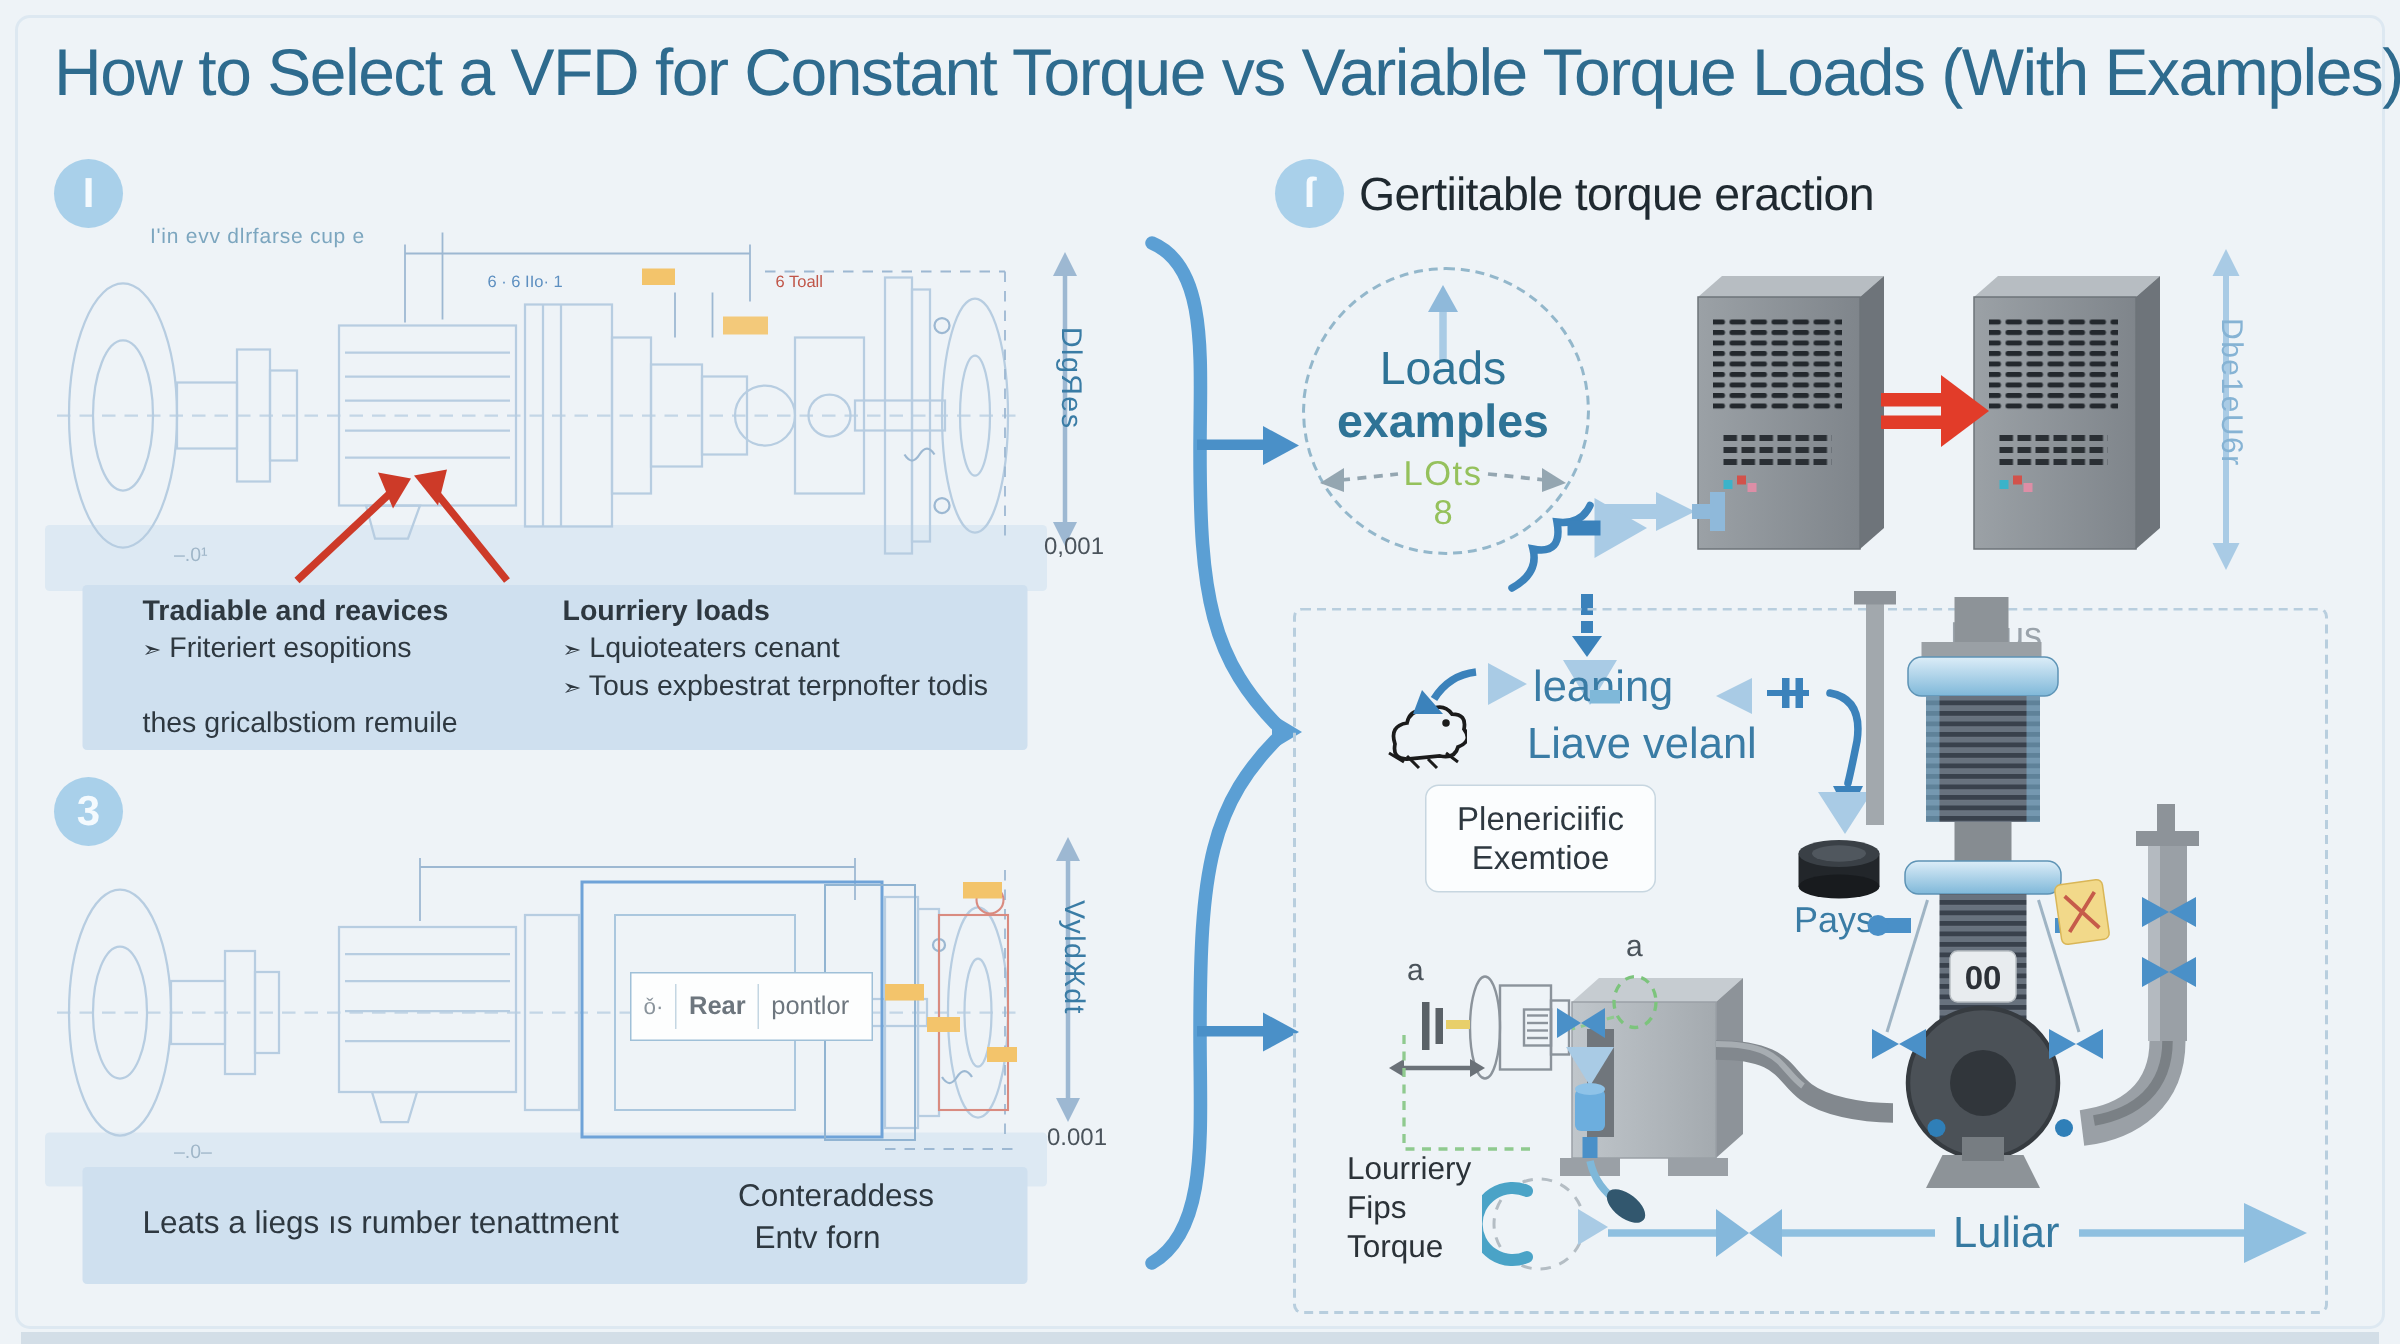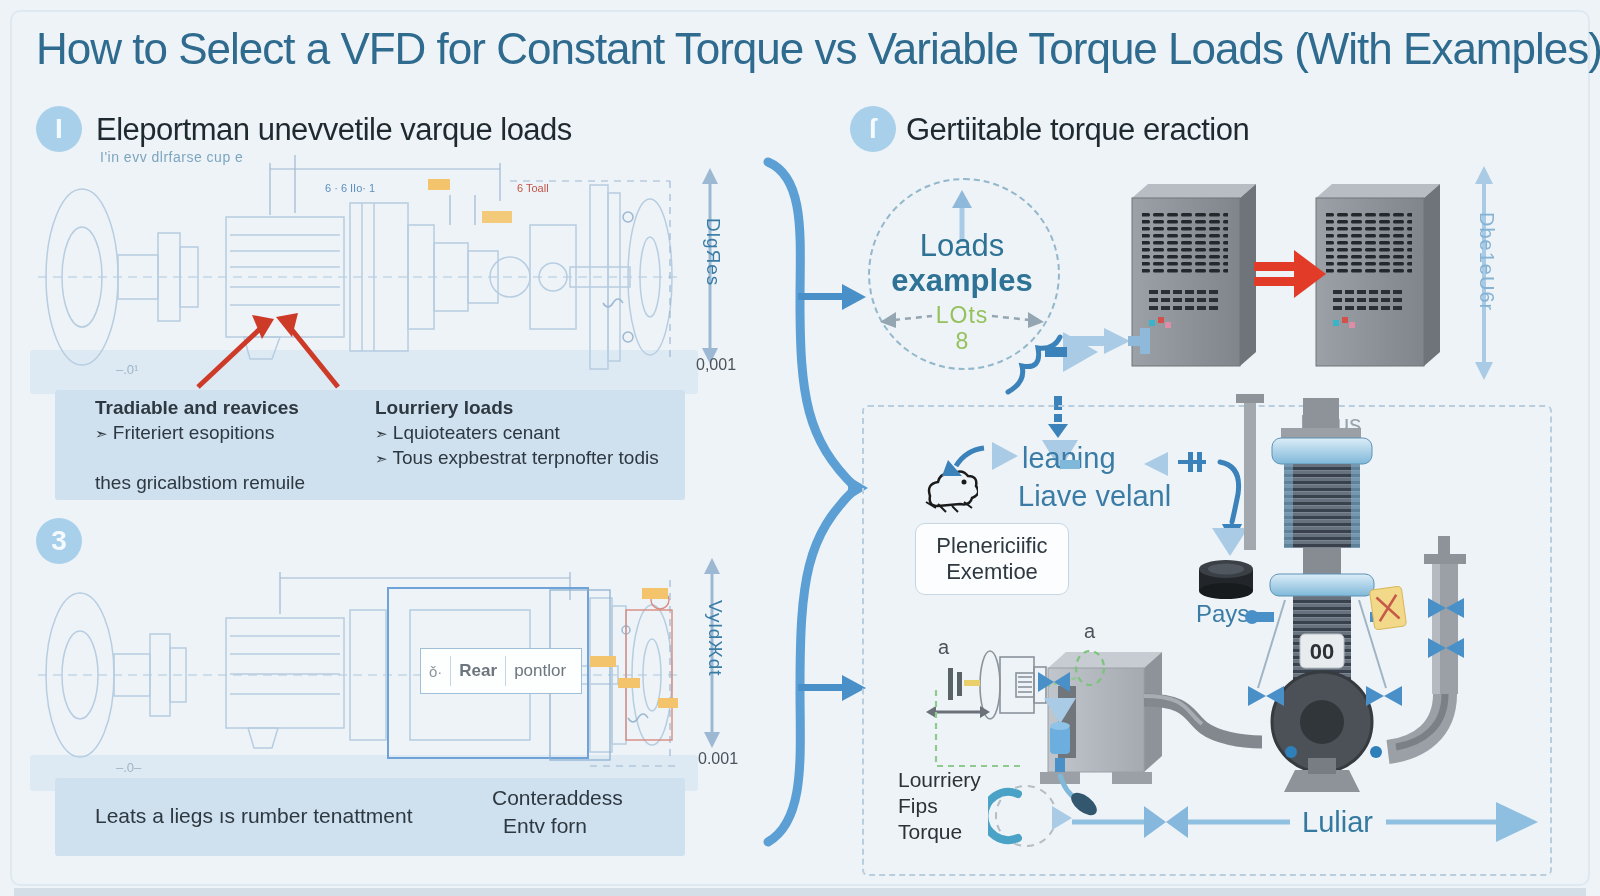--- a/index.html
+++ b/index.html
@@ -27,21 +27,20 @@
 <body>
 
 <div id="canvas">
   <div class="frame"></div>
 
   <div class="t" style="left:36px;top:24px;font-size:44px;font-weight:500;color:#2e6b8e;letter-spacing:-1px;">How to Select a VFD for Constant Torque vs Variable Torque Loads (With Examples)</div>
 
   <div class="badge" style="left:36px;top:106px;">
     <span>I</span>
   </div>
-  <div class="t h2" style="left:96px;top:112px;">Eleportman unevvetile varque loads</div>
   <div class="t" style="left:100px;top:149px;font-size:14px;color:#7ca6bf;letter-spacing:.5px;">I'in evv dlrfarse cup e</div>
 
   <div class="softband" style="left:30px;top:350px;width:668px;height:44px;"></div>
   <div class="band" style="left:55px;top:390px;width:630px;height:110px;"></div>
 
   <svg class="abs" style="left:30px;top:155px;" width="655" height="235" viewBox="0 0 655 235">
     <g stroke="#b7cde1" stroke-width="1.5" fill="none">
       <line x1="8" y1="122" x2="648" y2="122" stroke-dasharray="9 6" stroke="#c3d6e6"></line>
       <ellipse cx="52" cy="122" rx="36" ry="88"></ellipse>
       <ellipse cx="52" cy="122" rx="20" ry="50"></ellipse>
@@ -318,21 +317,21 @@
     <line x1="2" y1="14" x2="30" y2="14" stroke="#3b82bb" stroke-width="4"></line>
     <rect x="12" y="4" width="5" height="20" fill="#3b82bb"></rect>
     <rect x="21" y="4" width="5" height="20" fill="#3b82bb"></rect>
     <path d="M44,14 q22,4 18,32 q-4,20 -6,28" stroke="#3b82bb" stroke-width="5" fill="none" stroke-linecap="round"></path>
     <polygon points="46,76 66,76 56,96" fill="#3b82bb"></polygon>
   </svg>
   <svg class="abs" style="left:1210px;top:528px;" width="40" height="32" viewBox="0 0 40 32">
     <polygon points="2,0 38,0 20,28" fill="#a9cbe5"></polygon>
   </svg>
 
-  <div class="whitebox" style="left:915px;top:523px;width:152px;height:70px;border-radius:10px;">
+  <div class="whitebox" style="left:950px;top:523px;width:152px;height:70px;">
     <span style="font-size:22px;color:#2e3840;">Plenericiific</span>
     <span style="font-size:22px;color:#2e3840;">Exemtioe</span>
   </div>
 
   <svg class="abs" style="left:1196px;top:558px;" width="60" height="42" viewBox="0 0 60 42">
     <rect x="3" y="11" width="54" height="22" fill="#22262a"></rect>
     <ellipse cx="30" cy="33" rx="27" ry="8" fill="#181b1e"></ellipse>
     <ellipse cx="30" cy="11" rx="27" ry="9" fill="#3a4046"></ellipse>
     <ellipse cx="30" cy="11" rx="18" ry="5.5" fill="#50575e"></ellipse>
   </svg>

